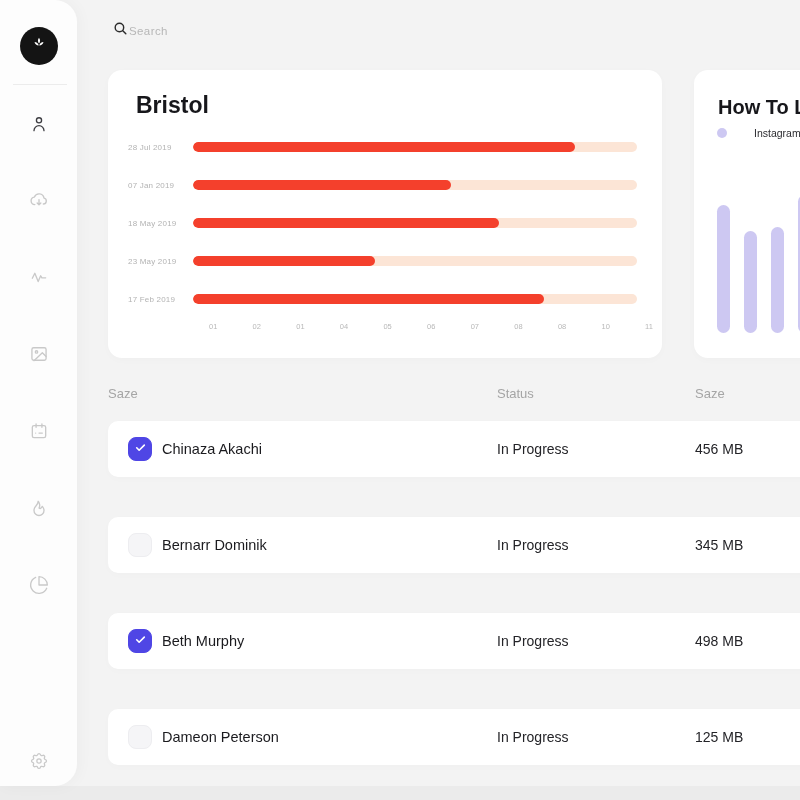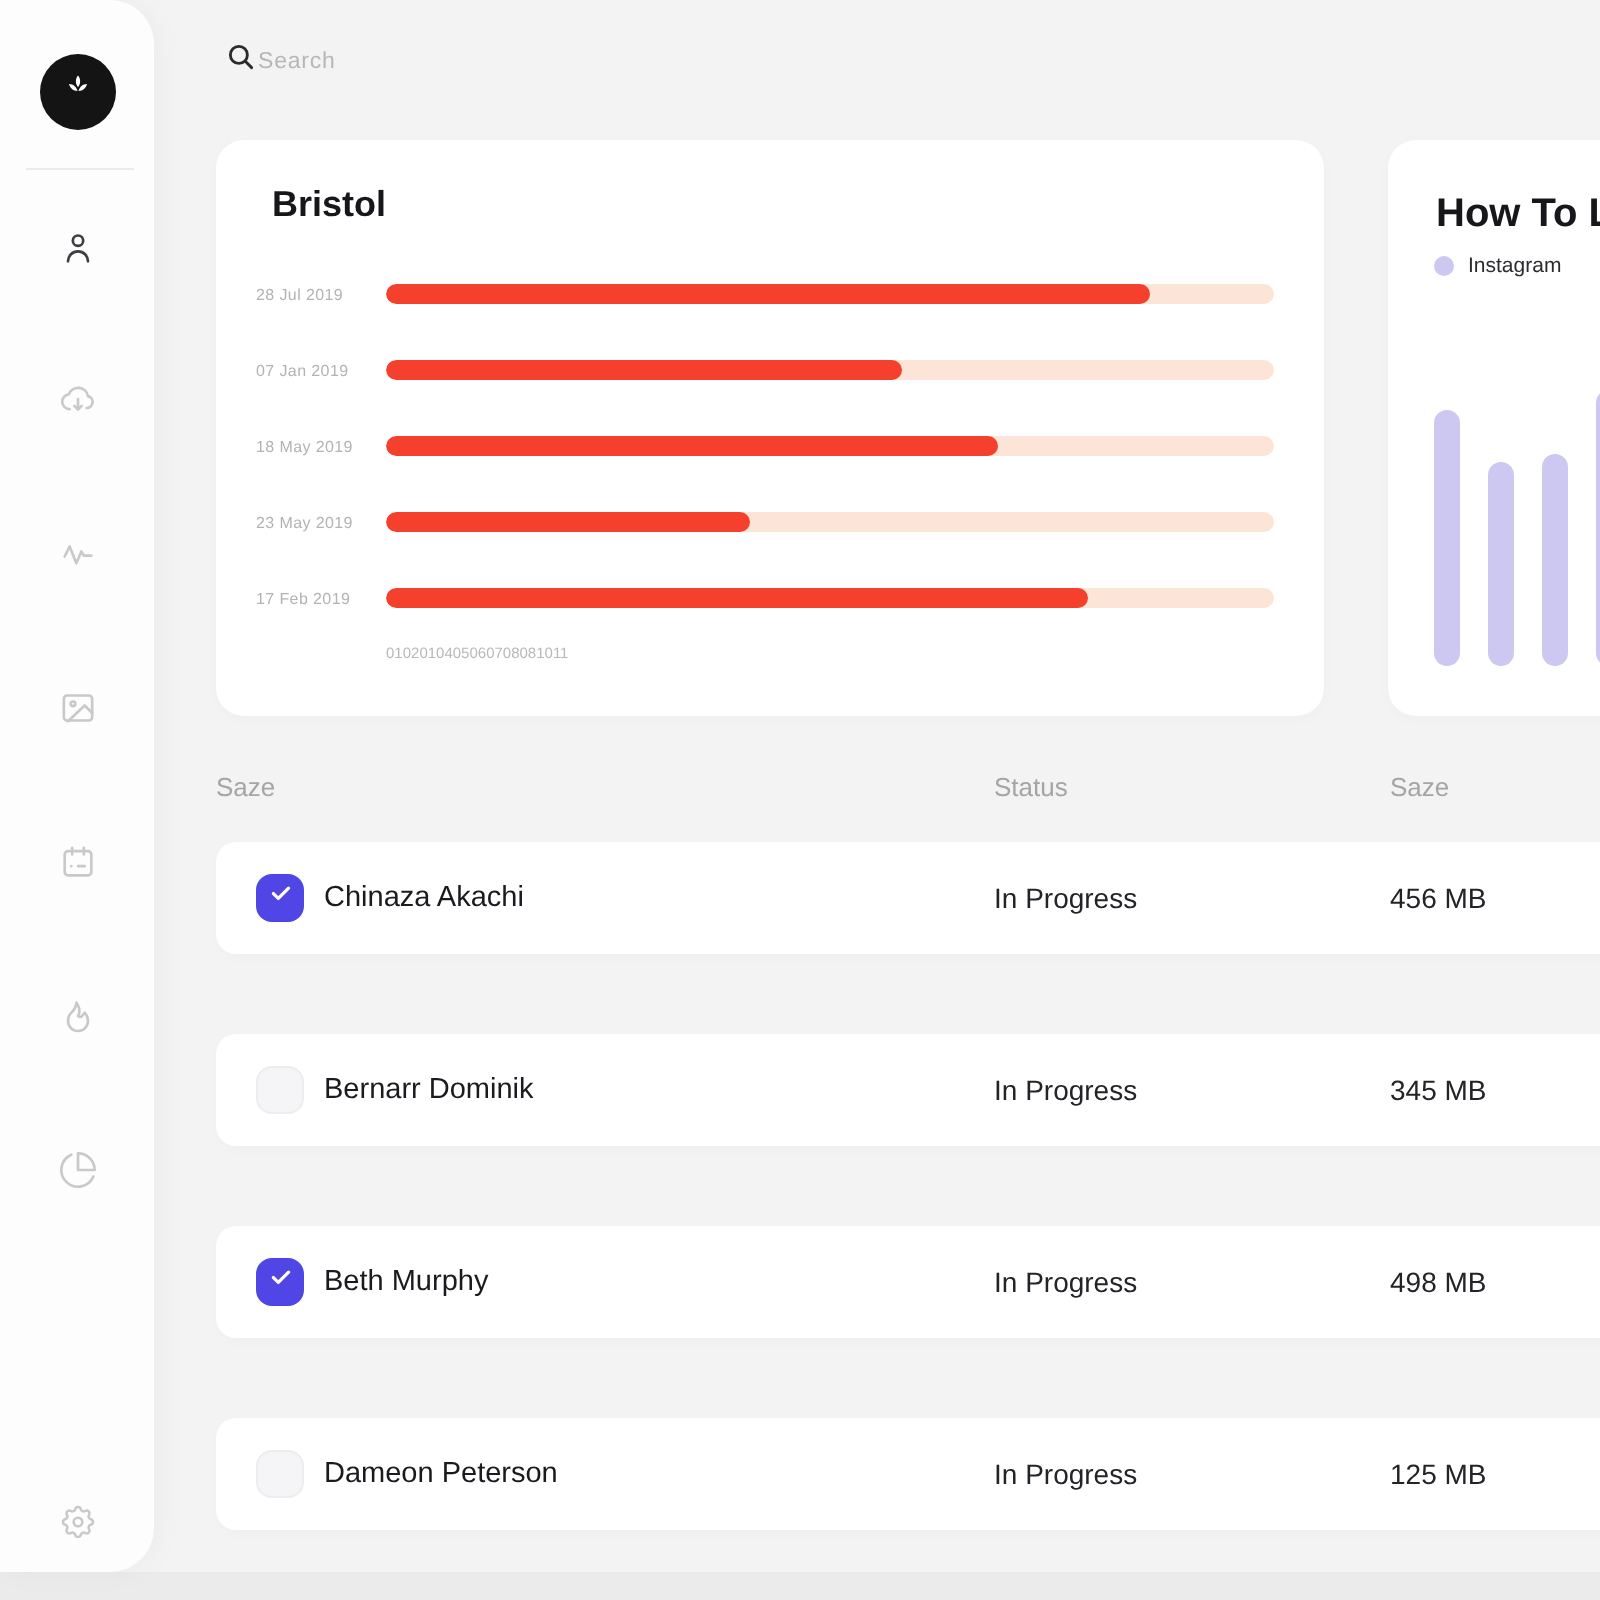--- a/index.html
+++ b/index.html
@@ -32,33 +32,33 @@
   .search-input { border:none; outline:none; background:transparent; width:160px;
     font-size:11.5px; font-family:inherit; color:#444; letter-spacing:.4px; }
   .search-input::placeholder { color:#b7b7b7; }
 
   
   .card { position:absolute; top:70px; height:288px; background:#fff; border-radius:14px;
     box-shadow:0 2px 8px rgba(0,0,0,.018); }
   .card-bristol { left:108px; width:554px; }
   .card-howto { left:694px; width:200px; }
 
-  .bristol-title { position:absolute; left:28px; top:22px; font-size:18px; font-weight:700; color:#17171b; }
+  .bristol-title { position:absolute; left:28px; top:22px; font-size:23px; font-weight:700; color:#17171b; }
   .bristol-rows { position:absolute; left:0; top:58px; width:100%; }
   .chart-row { display:flex; align-items:center; height:38px; }
   .row-label { width:85px; padding-left:20px; font-size:8px; color:#b3b3b3; letter-spacing:.2px; }
   .row-track { flex:1; margin-right:25px; height:10px; border-radius:5px; background:#fce5d6; overflow:hidden; }
   .row-fill { height:100%; border-radius:5px; background:#f4402c; }
-  .bristol-axis { position:absolute; left:85px; top:252px; width:444px; display:flex;
-    justify-content:flex-start; font-size:7.5px; color:#b8b8b8; }
+  .bristol-axis { position:absolute; left:101px; top:252px; width:444px; display:flex;
+    justify-content:space-between; font-size:7.5px; color:#b8b8b8; }
 
   .howto-title { position:absolute; left:24px; top:26px; font-size:20px; font-weight:700; color:#17171b; white-space:nowrap; }
   .legend { position:absolute; left:23px; top:57px; display:flex; align-items:center; gap:7px; }
   .legend-dot { width:10px; height:10px; border-radius:50%; background:#cdc8f2; }
-  .legend-label { font-size:10.5px; font-weight:500; color:#2c2c30; }
+  .legend-label { font-size:10.5px; font-weight:500; color:#2c2c30;margin-left:20px; }
   .howto-bars { position:absolute; left:23px; bottom:25px; display:flex; align-items:flex-end; gap:14px; }
   .vbar { width:13px; border-radius:7px; background:#cdc8f2; }
 
   
   .table-header { position:absolute; left:108px; top:386px; width:718px; display:grid;
     grid-template-columns:389px 198px auto; font-size:13px; color:#a5a5a5; }
   .table-rows { position:absolute; left:108px; top:421px; width:718px; }
   .trow { height:56px; margin-bottom:40px; background:#fff; border-radius:10px;
     display:grid; grid-template-columns:34px 335px 198px auto; align-items:center;
     padding-left:20px; box-shadow:0 2px 8px rgba(0,0,0,.015); }

